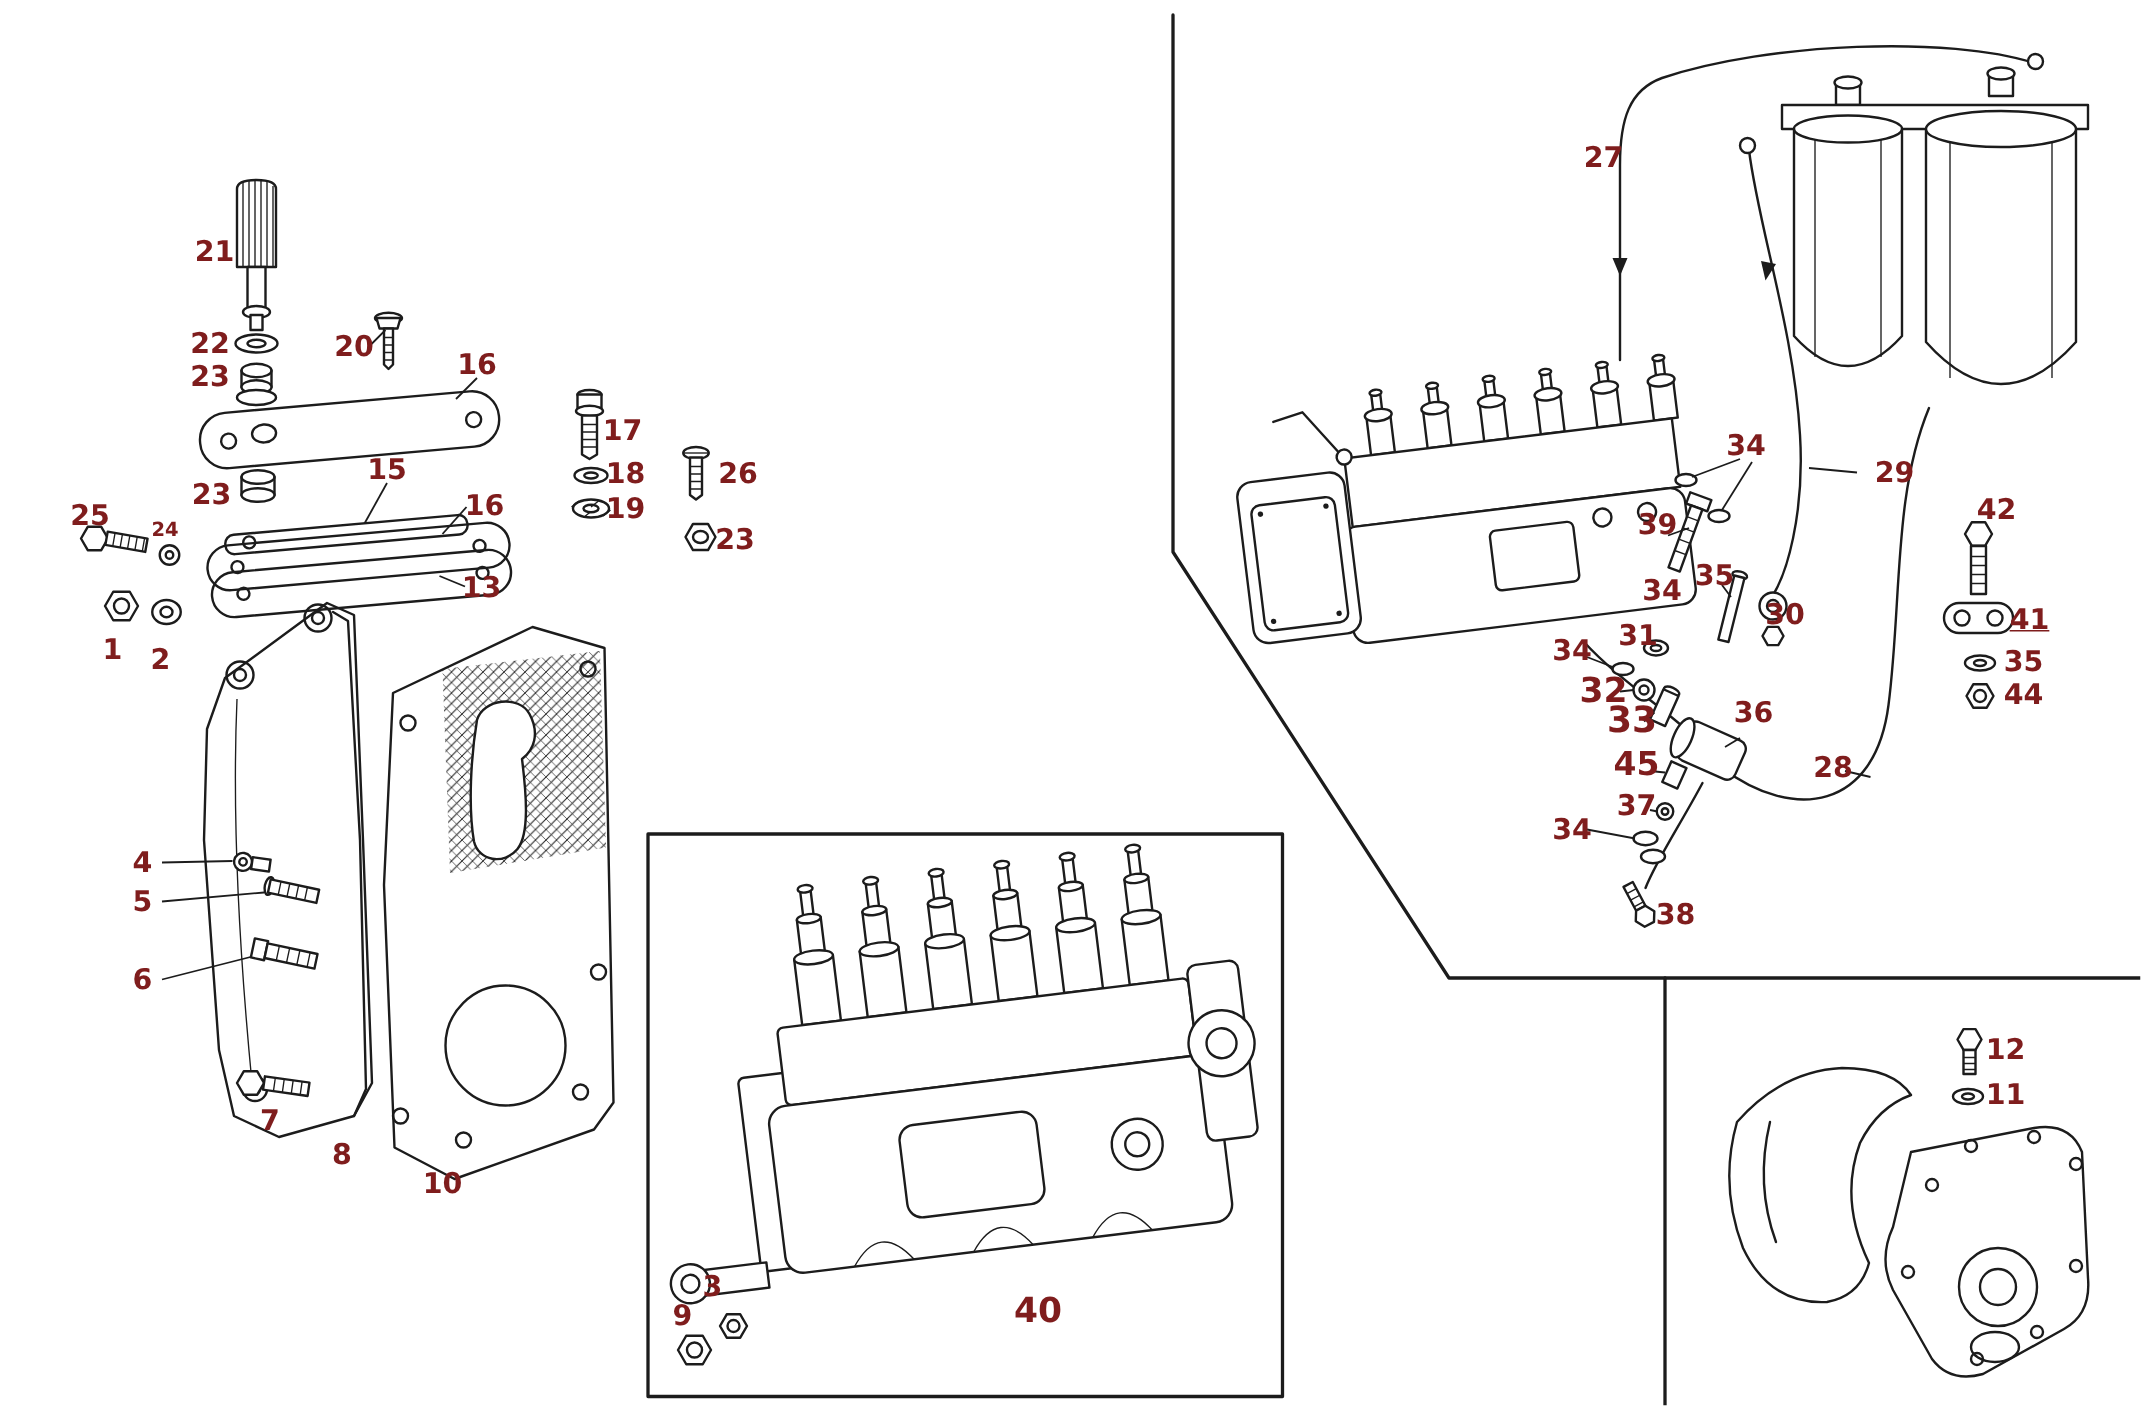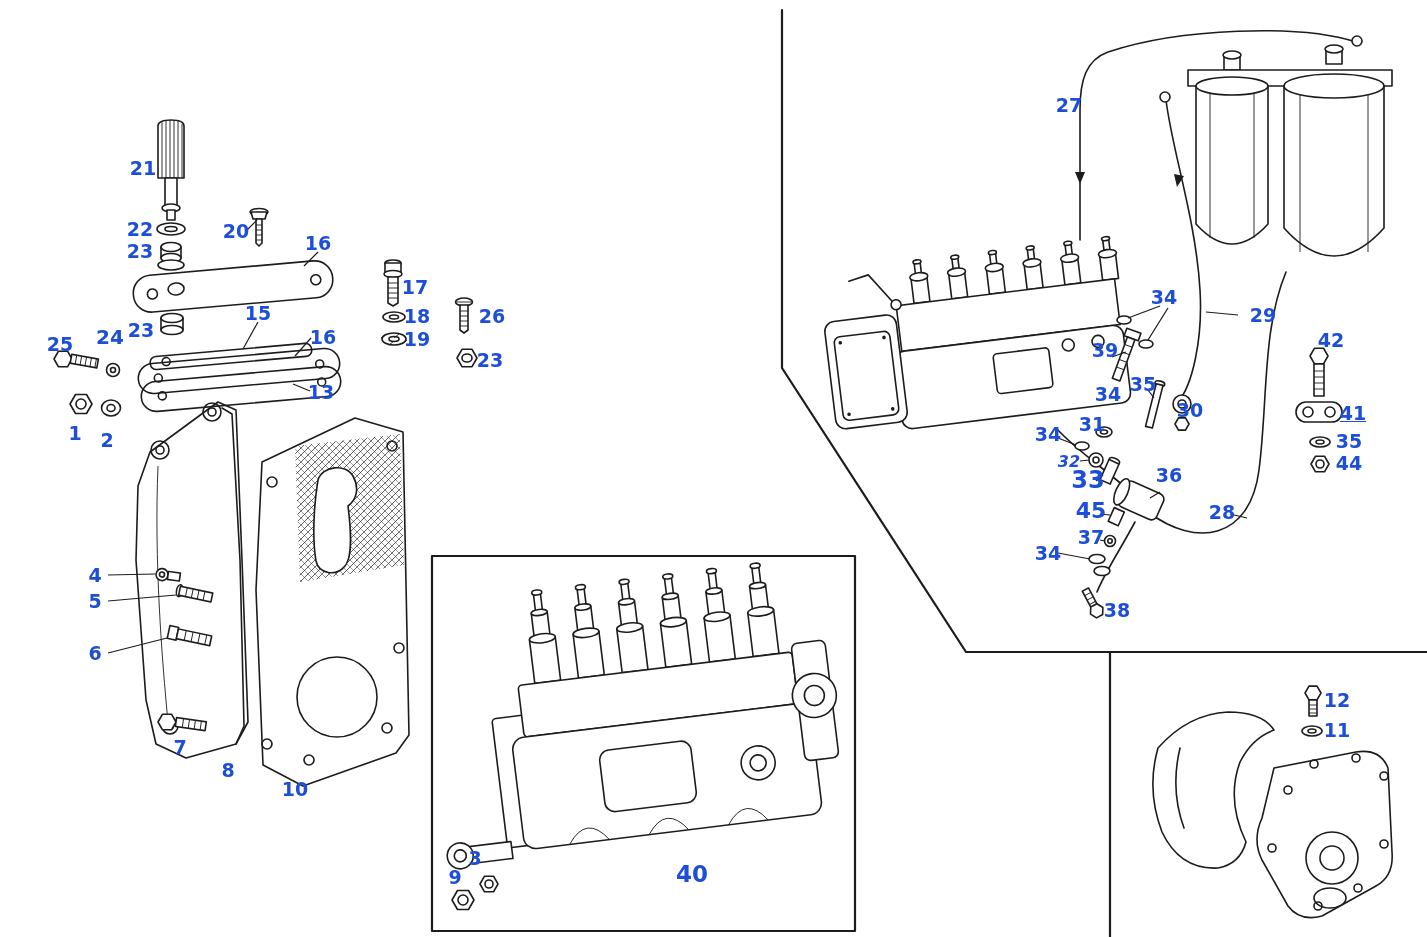--- a/index.html
+++ b/index.html
@@ -4,21 +4,21 @@
 <style>
   html,body{margin:0;padding:0;background:#ffffff;}
   .canvas{position:relative;width:1427px;height:937px;background:#ffffff;overflow:hidden;
           font-family:"DejaVu Sans",sans-serif;}
   svg{position:absolute;left:0;top:0;}
   .ln{fill:none;stroke:#1c1c1c;stroke-width:1.6;stroke-linecap:round;stroke-linejoin:round;}
   .fw{fill:#ffffff;stroke:#1c1c1c;stroke-width:1.6;stroke-linejoin:round;}
   .fb{fill:#1c1c1c;stroke:none;}
   .thin{fill:none;stroke:#1c1c1c;stroke-width:0.9;}
   .lead{fill:none;stroke:#1c1c1c;stroke-width:1.2;}
-  .callout{position:absolute;transform:translate(-50%,-50%);font-weight:bold;color:#1d4ed8;
+  .callout{position:absolute;transform:translate(-50%,-50%);font-weight:bold;color:#7f1d1d;
            white-space:nowrap;user-select:none;}
 </style>
 </head>
 <body>
 
 <div class="canvas">
 
 <svg width="1427" height="937" viewBox="0 0 1427 937">
   <defs>
     <pattern id="weave" width="7" height="7" patternUnits="userSpaceOnUse">
@@ -409,21 +409,21 @@
       <div class="callout" style="left: 236px; top: 231px; font-size: 19px;">20</div>
       <div class="callout" style="left: 318px; top: 243px; font-size: 19px;">16</div>
       <div class="callout" style="left: 415px; top: 287px; font-size: 19px;">17</div>
       <div class="callout" style="left: 417px; top: 316px; font-size: 19px;">18</div>
       <div class="callout" style="left: 417px; top: 339px; font-size: 19px;">19</div>
       <div class="callout" style="left: 492px; top: 316px; font-size: 19px;">26</div>
       <div class="callout" style="left: 258px; top: 313px; font-size: 19px;">15</div>
       <div class="callout" style="left: 323px; top: 337px; font-size: 19px;">16</div>
       <div class="callout" style="left: 141px; top: 330px; font-size: 19px;">23</div>
       <div class="callout" style="left: 60px; top: 344px; font-size: 19px;">25</div>
-      <div class="callout" style="left: 110px; top: 337px; font-size: 20px; text-align: center;">24</div>
+      <div class="callout" style="left: 110px; top: 354px; font-size: 13px; text-align: center;">24</div>
       <div class="callout" style="left: 321px; top: 392px; font-size: 19px;">13</div>
       <div class="callout" style="left: 490px; top: 360px; font-size: 19px;">23</div>
       <div class="callout" style="left: 75px; top: 433px; font-size: 19px;">1</div>
       <div class="callout" style="left: 107px; top: 440px; font-size: 19px;">2</div>
       <div class="callout" style="left: 95px; top: 575px; font-size: 19px;">4</div>
       <div class="callout" style="left: 95px; top: 601px; font-size: 19px;">5</div>
       <div class="callout" style="left: 95px; top: 653px; font-size: 19px;">6</div>
       <div class="callout" style="left: 180px; top: 747px; font-size: 19px;">7</div>
       <div class="callout" style="left: 228px; top: 770px; font-size: 19px;">8</div>
       <div class="callout" style="left: 295px; top: 789px; font-size: 19px;">10</div>
@@ -435,21 +435,21 @@
       <div class="callout" style="left: 1247px; top: 315px; font-size: 19px; margin-left: 16px;">29</div>
       <div class="callout" style="left: 1105px; top: 350px; font-size: 19px;">39</div>
       <div class="callout" style="left: 1331px; top: 340px; font-size: 19px;">42</div>
       <div class="callout" style="left: 1143px; top: 384px; font-size: 19px;">35</div>
       <div class="callout" style="left: 1108px; top: 394px; font-size: 19px;">34</div>
       <div class="callout" style="left: 1190px; top: 410px; font-size: 19px;">30</div>
       <div class="callout" style="left: 1353px; top: 413px; font-size: 19px; text-decoration: underline;">41</div>
       <div class="callout" style="left: 1092px; top: 424px; font-size: 19px;">31</div>
       <div class="callout" style="left: 1048px; top: 434px; font-size: 19px;">34</div>
       <div class="callout" style="left: 1349px; top: 441px; font-size: 19px;">35</div>
-      <div class="callout" style="left: 1069px; top: 461px; font-size: 16px; font-style: italic;">32</div>
+      <div class="callout" style="left: 1069px; top: 461px; font-size: 23px;">32</div>
       <div class="callout" style="left: 1349px; top: 463px; font-size: 19px;">44</div>
       <div class="callout" style="left: 1088px; top: 480px; font-size: 24px;">33</div>
       <div class="callout" style="left: 1169px; top: 475px; font-size: 19px;">36</div>
       <div class="callout" style="left: 1091px; top: 510px; font-size: 22px;">45</div>
       <div class="callout" style="left: 1222px; top: 512px; font-size: 19px;">28</div>
       <div class="callout" style="left: 1091px; top: 537px; font-size: 19px;">37</div>
       <div class="callout" style="left: 1048px; top: 553px; font-size: 19px;">34</div>
       <div class="callout" style="left: 1117px; top: 610px; font-size: 19px;">38</div>
       <div class="callout" style="left: 1337px; top: 700px; font-size: 19px;">12</div>
       <div class="callout" style="left: 1337px; top: 730px; font-size: 19px;">11</div>

